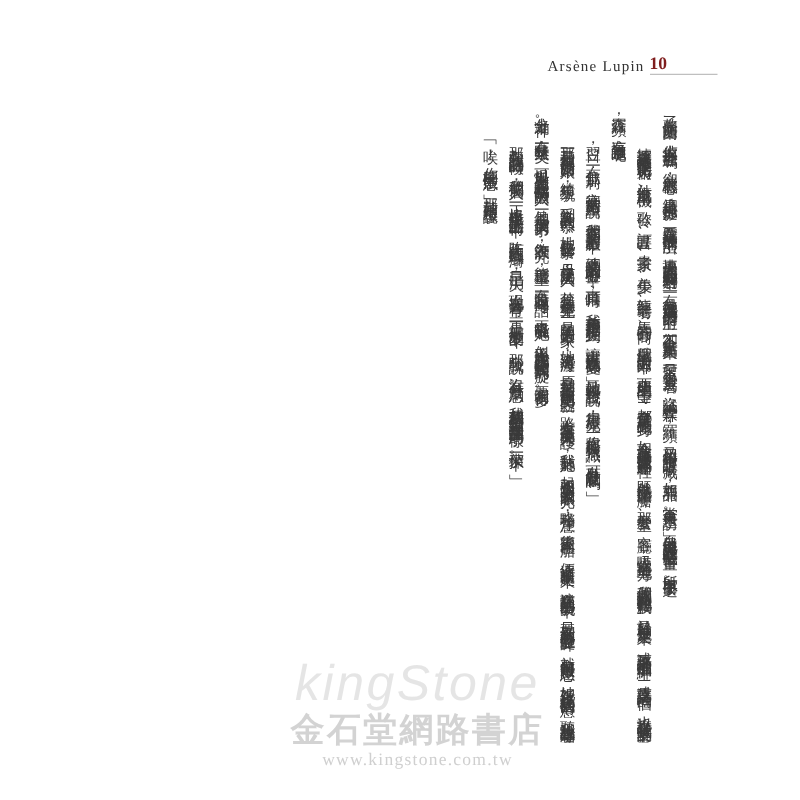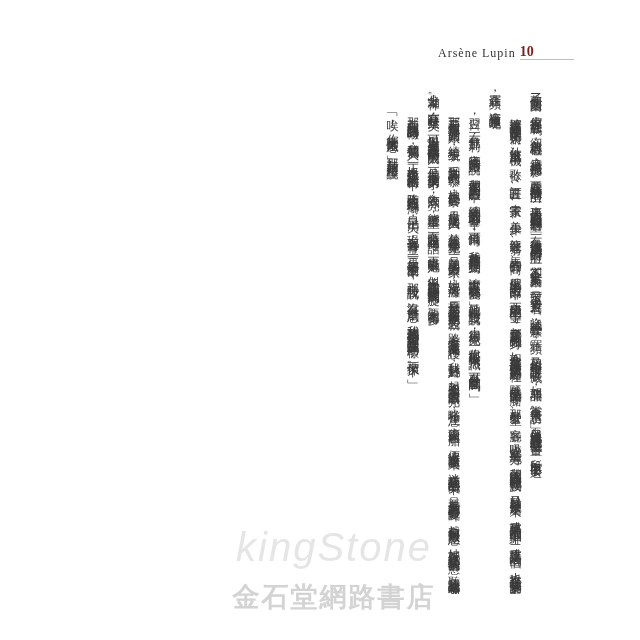--- a/index.html
+++ b/index.html
@@ -87,21 +87,21 @@
       letter-spacing: 2px;
       line-height: 44px;
     }
     .watermark-store {
       font-family: "DejaVu Serif", serif;
       font-size: 27px;
       font-weight: bold;
       color: rgba(175,175,175,0.55);
       letter-spacing: 2px;
       line-height: 32px;
-      margin-top: 12px;
+      margin-top: 0px;
     }
     .watermark-url {
       font-family: "Liberation Serif", serif;
       font-size: 14px;
       color: rgba(175,175,175,0.6);
       letter-spacing: 1px;
       line-height: 16px;
     }
   </style>
 </head>
@@ -119,15 +119,16 @@
     <p class="para">據說羅蘋最擅長的是化裝術，什麼汽車司機、歌伶、訂書匠、貴家子、美少年、龍鍾老翁、馬賽的行商、俄羅斯的走方郎中、西班牙的門牛士等，都會成了羅蘋的化身。如今竟敢藏身橫渡大西洋郵船裡！既然他坐了頭等艙，那麼餐室、客廳、吸煙室這些地方，我們大概隨時和他接觸，於是疑神疑鬼起來了。或許是那邊的那個紳士，或許是這邊的一個，也許坐在我餐桌的近旁，正是亞森羅蘋，這有誰知道呢？</p>
     <p class="para">翌日，有一位那莉．安德堂的姑娘說：「我們在四五天的旅程中，總要被鬧的心神不寧，真可怕呵，我希望趁早把羅蘋捉到，讓大家可以高枕無憂。」她又轉跟對我說：「唐得烈先生，你跟船長很熟識，可有什麼風聞嗎？」</p>
     <p class="para">那莉是一個很可愛的姑娘，綺年玉貌，受到許多人的傾慕。她生長於巴黎，母親是法國人，其父親安德堂先生，是美國的資本家。她這次渡海，原是到芝加哥去探望她的父親，一路上有女友寇蘭夫人伴護。我對於她，起初不過跟著大家的眼光，略稍注意，後來同在一船，便逐漸親暱起來，迷醉在她的美貌中，只要看到她的盈盈雙眸，就會勾起無限遐思。她好像也接受我的情意，聽我說故事和笑話，總是十分凝神。有時粲然一笑，可恨船上有個算是我臨時情敵的人，他是一個英俊的男子，衣飾漂亮，態度穩重，有時說一兩句冷話，更能吸引她：似乎比我在巴黎時蝴蝶式的周旋，要高明得多。</p>
     <p class="para">那莉向我說話的時候，我們幾個人，正一塊坐在甲板上的軟椅中，昨天的狂風驟濤，早已消失，現在碧海青空，正是一個可愛的下午。那時我說：「沒有什麼消息。我想我們不仿學羅蘋勁敵甘聶瑪的樣子，來偵探一下。」</p>
     <p class="para">「唉！你真的太性急了！」那莉姑娘這樣說。</p>
   </div>
 
   <div class="watermark">
     <div class="watermark-logo">kingStone</div>
     <div class="watermark-store">金石堂網路書店</div>
+    <div class="watermark-url">www.kingstone.com.tw</div>
   </div>
 
 </div>
 
 </body></html>

